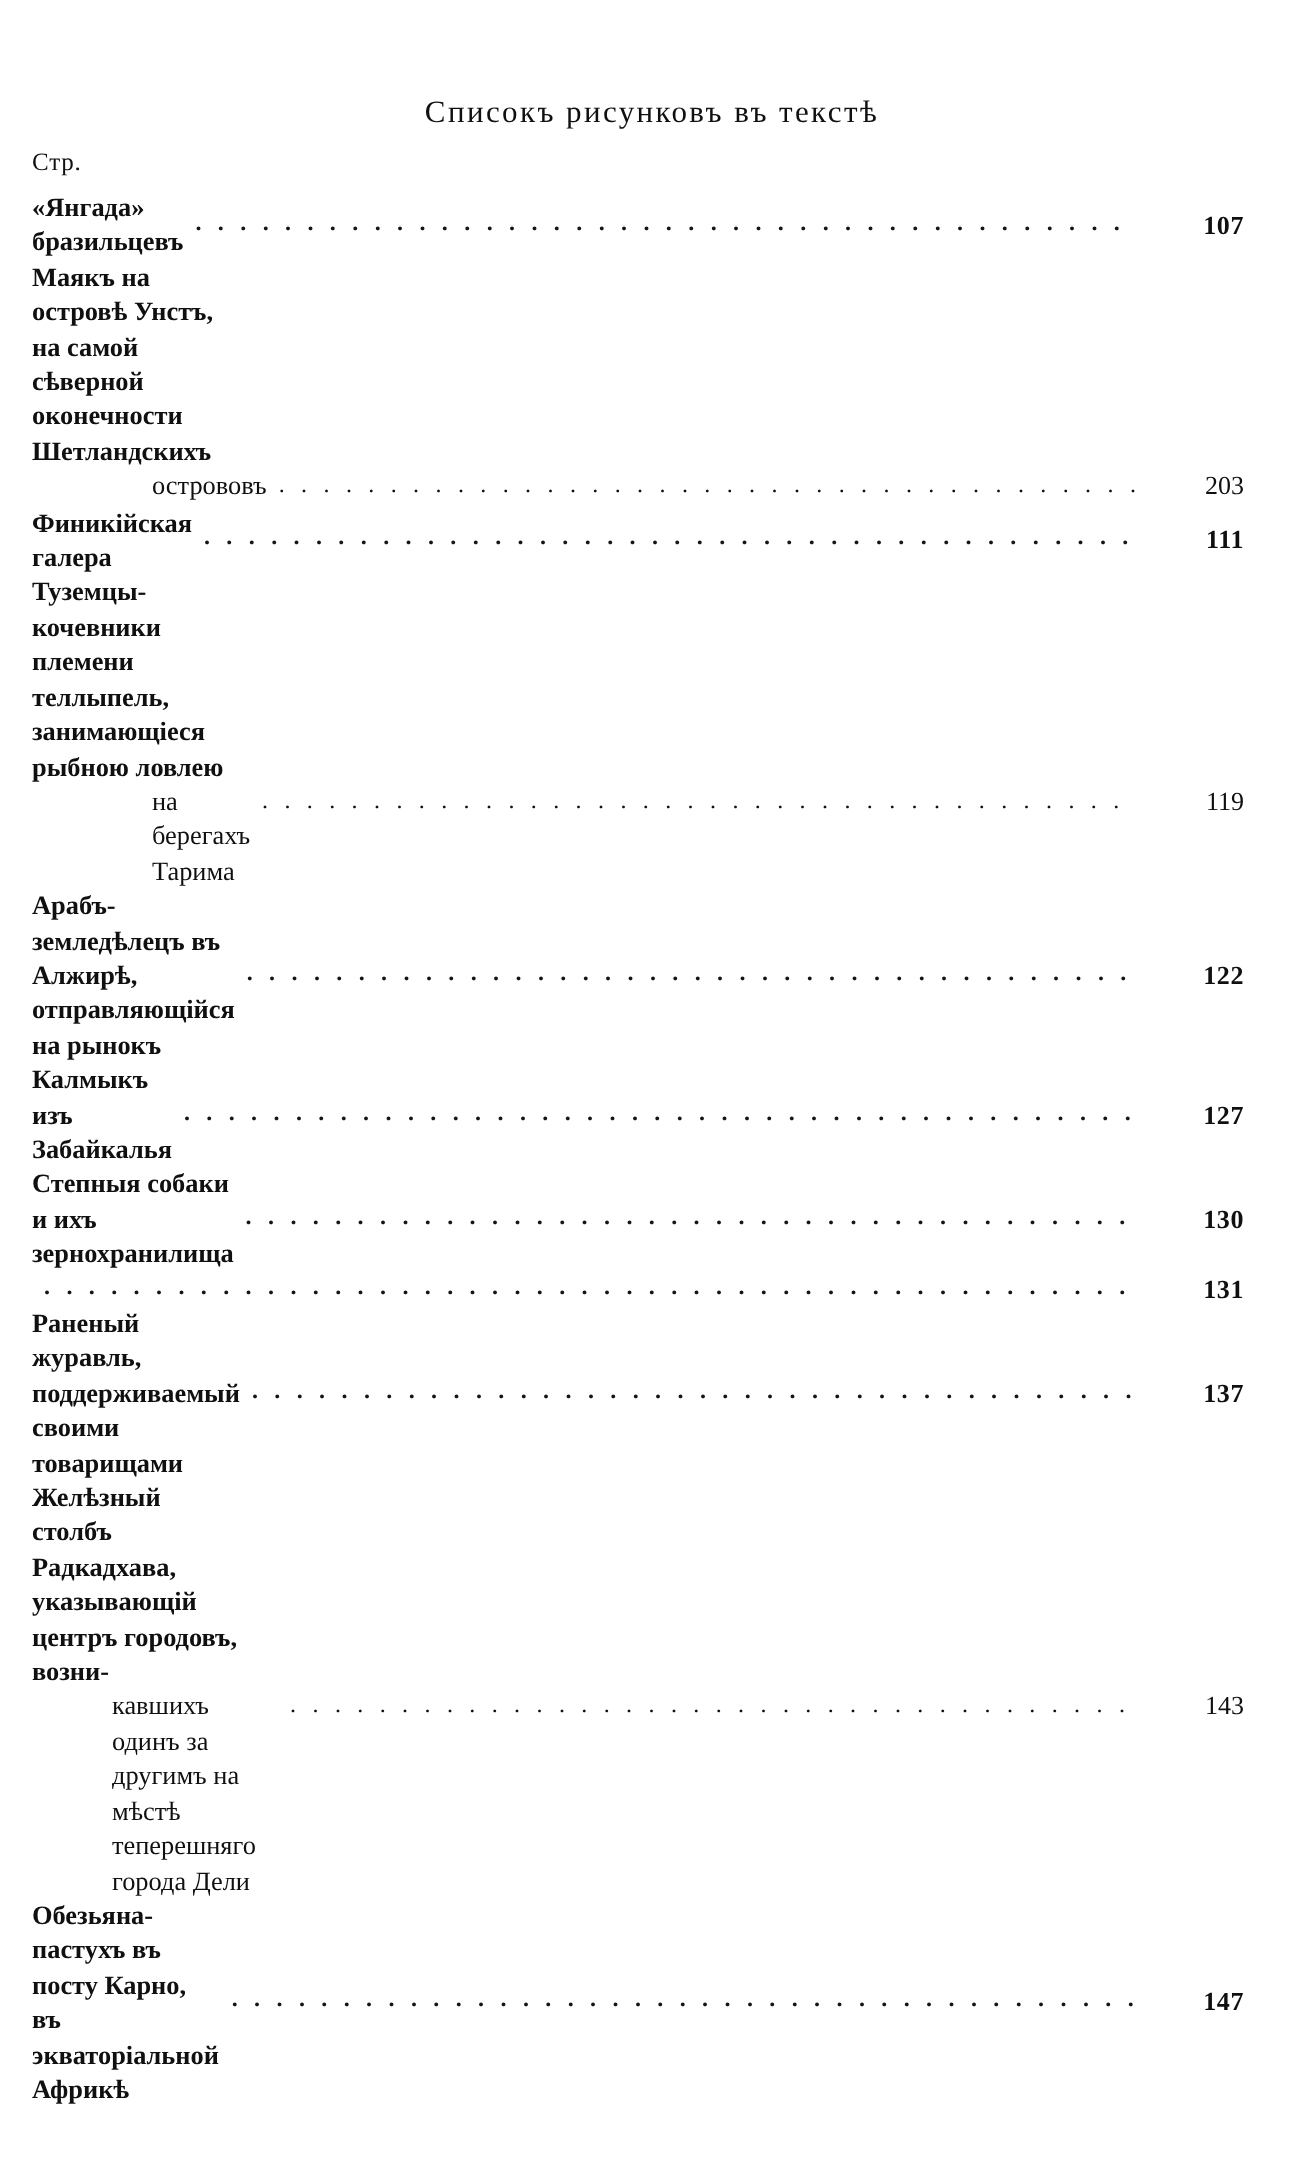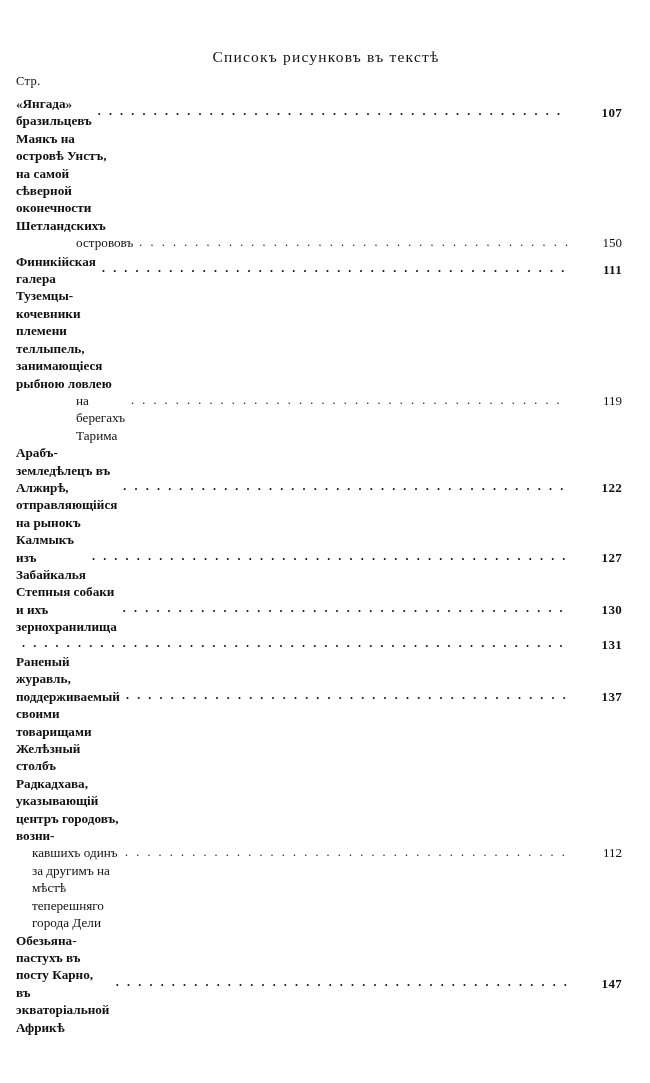--- a/index.html
+++ b/index.html
@@ -114,21 +114,21 @@
       </div>
       <div class="entry-block">
         <div class="entry nodots">
           <span class="txt">Маякъ на островѣ Унстъ, на самой сѣверной оконечности Шетландскихъ</span>
           <span class="dots">. . . . . . . . . . . . . . . . . . . . . . . . . . . . . . . . . . . . . . . . . . . . . . . . . . . . . . . . . . . . . . . . . . . . . . . . . . . . . . . . . . . . . . . . . . . . . . . . . . . . . . . . . . . . . . . . . . . . . . . . . . . . . . . . . . . . . . . . . . . . . . . . . . . . . . . . . . . . . . . </span>
           <span class="page-no"></span>
         </div>
         <div class="sub-line">
           <span class="txt" style="margin-left: 60px;">острововъ</span>
           <span class="dots">. . . . . . . . . . . . . . . . . . . . . . . . . . . . . . . . . . . . . . . . . . . . . . . . . . . . . . . . . . . . . . . . . . . . . . . . . . . . . . . . . . . . . . . . . . . . . . . . . . . . . . . . . . . . . . . . . . . . . . . . . . . . . . . . . . . . . . . . . . . . . . . . . . . . . . . . . . . . . . . </span>
-          <span class="page-no">150</span>
+          <span class="page-no">203</span>
         </div>
       </div>
       <div class="entry-block">
         <div class="entry">
           <span class="txt">Финикійская галера</span>
           <span class="dots">. . . . . . . . . . . . . . . . . . . . . . . . . . . . . . . . . . . . . . . . . . . . . . . . . . . . . . . . . . . . . . . . . . . . . . . . . . . . . . . . . . . . . . . . . . . . . . . . . . . . . . . . . . . . . . . . . . . . . . . . . . . . . . . . . . . . . . . . . . . . . . . . . . . . . . . . . . . . . . . </span>
           <span class="page-no">111</span>
         </div>
       </div>
       <div class="entry-block">
@@ -177,23 +177,23 @@
           <span class="page-no">137</span>
         </div>
       </div>
       <div class="entry-block">
         <div class="entry nodots">
           <span class="txt">Желѣзный столбъ Радкадхава, указывающій центръ городовъ, возни-</span>
           <span class="dots">. . . . . . . . . . . . . . . . . . . . . . . . . . . . . . . . . . . . . . . . . . . . . . . . . . . . . . . . . . . . . . . . . . . . . . . . . . . . . . . . . . . . . . . . . . . . . . . . . . . . . . . . . . . . . . . . . . . . . . . . . . . . . . . . . . . . . . . . . . . . . . . . . . . . . . . . . . . . . . . </span>
           <span class="page-no"></span>
         </div>
         <div class="sub-line">
-          <span class="txt" style="margin-left: 16px;">кавшихъ одинъ за другимъ на мѣстѣ теперешняго города Дели</span>
-          <span class="dots">. . . . . . . . . . . . . . . . . . . . . . . . . . . . . . . . . . . . . . . . . . . . . . . . . . . . . . . . . . . . . . . . . . . . . . . . . . . . . . . . . . . . . . . . . . . . . . . . . . . . . . . . . . . . . . . . . . . . . . . . . . . . . . . . . . . . . . . . . . . . . . . . . . . . . . . . . . . . . . . </span>
-          <span class="page-no">112</span>
+          <span class="txt" style="margin-left: 40px;">кавшихъ одинъ за другимъ на мѣстѣ теперешняго города Дели</span>
+          <span class="dots">. . . . . . . . . . . . . . . . . . . . . . . . . . . . . . . . . . . . . . . . . . . . . . . . . . . . . . . . . . . . . . . . . . . . . . . . . . . . . . . . . . . . . . . . . . . . . . . . . . . . . . . . . . . . . . . . . . . . . . . . . . . . . . . . . . . . . . . . . . . . . . . . . . . . . . . . . . . . . . . </span>
+          <span class="page-no">143</span>
         </div>
       </div>
       <div class="entry-block">
         <div class="entry">
           <span class="txt">Обезьяна-пастухъ въ посту Карно, въ экваторіальной Африкѣ</span>
           <span class="dots">. . . . . . . . . . . . . . . . . . . . . . . . . . . . . . . . . . . . . . . . . . . . . . . . . . . . . . . . . . . . . . . . . . . . . . . . . . . . . . . . . . . . . . . . . . . . . . . . . . . . . . . . . . . . . . . . . . . . . . . . . . . . . . . . . . . . . . . . . . . . . . . . . . . . . . . . . . . . . . . </span>
           <span class="page-no">147</span>
         </div>
       </div>
     </div>

